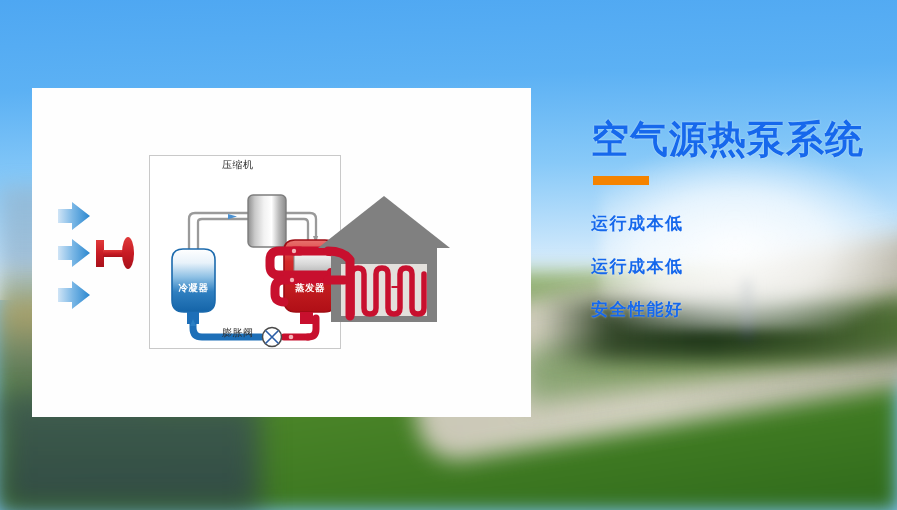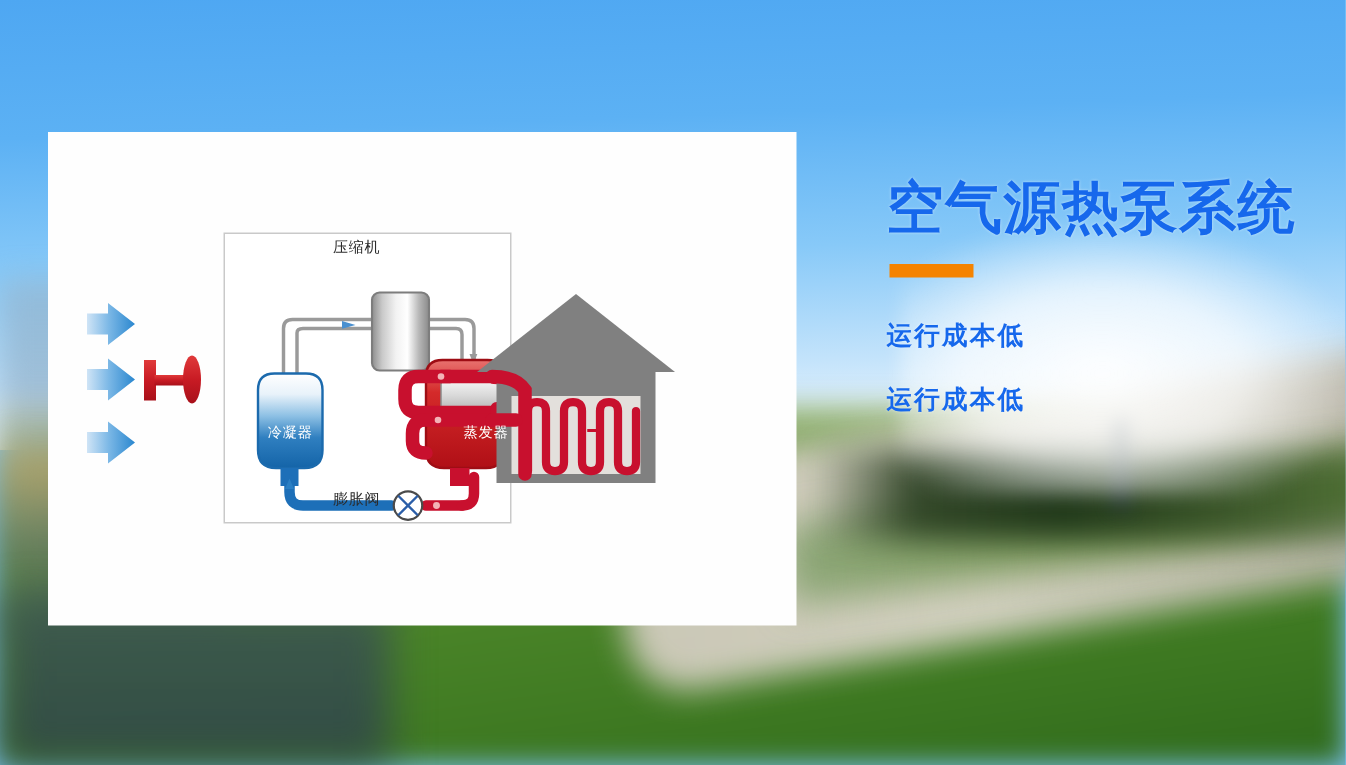--- a/index.html
+++ b/index.html
@@ -77,21 +77,21 @@
     position:absolute;left:117px;top:67px;width:190px;height:192px;
     border:1px solid #c9c9c9;background:#fff;
   }
 
   .lbl{position:absolute;color:#2b2b2b;font-size:10px;letter-spacing:.5px;white-space:nowrap;}
   #lbl-comp{left:190px;top:70px;}
   #lbl-valve{left:190px;top:238px;}
 
   
   .tank-label{
-    position:absolute;color:#fff;font-size:9.5px;font-weight:normal;
+    position:absolute;color:#fff;font-size:9.5px;font-weight:bold;
     white-space:nowrap;text-align:center;letter-spacing:.5px;
   }
 
   
   #rightcol{position:absolute;left:591px;top:118px;width:300px;}
   #maintitle{
     font-size:38px;font-weight:bold;color:#1668ec;letter-spacing:1px;
     line-height:1.15;white-space:nowrap;
     text-shadow:0 0 2px rgba(255,255,255,.55);
   }
@@ -246,24 +246,25 @@
 
         <g>
           <circle cx="240" cy="249" r="9.5" fill="#ffffff" stroke="#4a4a4a" stroke-width="1.5"></circle>
           <path d="M233.5,242.5 L246.5,255.5 M246.5,242.5 L233.5,255.5" stroke="#2b5ea8" stroke-width="1.6"></path>
         </g>
       </svg>
 
       <div class="lbl" id="lbl-comp">压缩机</div>
       <div class="lbl" id="lbl-valve">膨胀阀</div>
       <div class="tank-label" style="left:140px;top:194px;width:43px;">冷凝器</div>
-      <div class="tank-label" style="left:266px;top:194px;width:52px;">蒸发器</div>
+      <div class="tank-label" style="left:252px;top:194px;width:52px;">蒸发器</div>
     </div>
   </div>
 
   <div id="rightcol">
     <div id="maintitle">空气源热泵系统</div>
     <div id="accentbar"></div>
     <div class="bullet" id="b1">运行成本低</div>
     <div class="bullet">运行成本低</div>
+    <div class="bullet">安全性能好</div>
   </div>
 
 </div>
 
 </body></html>

